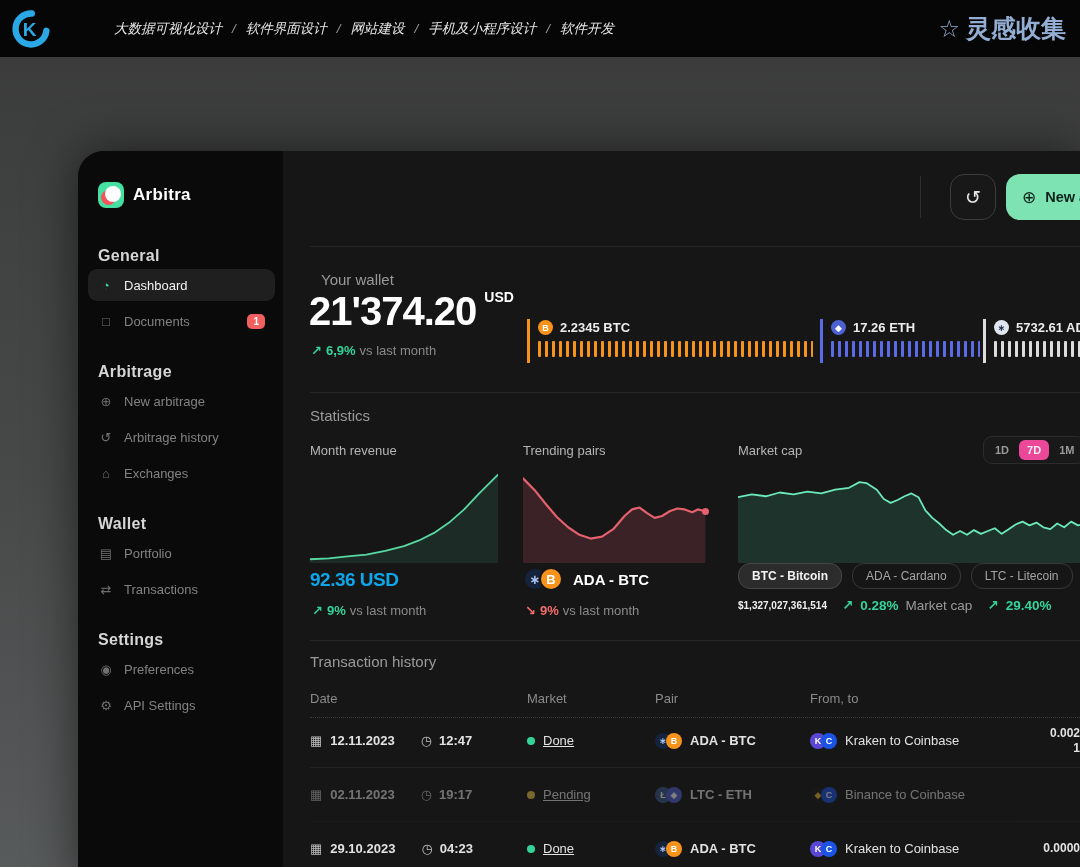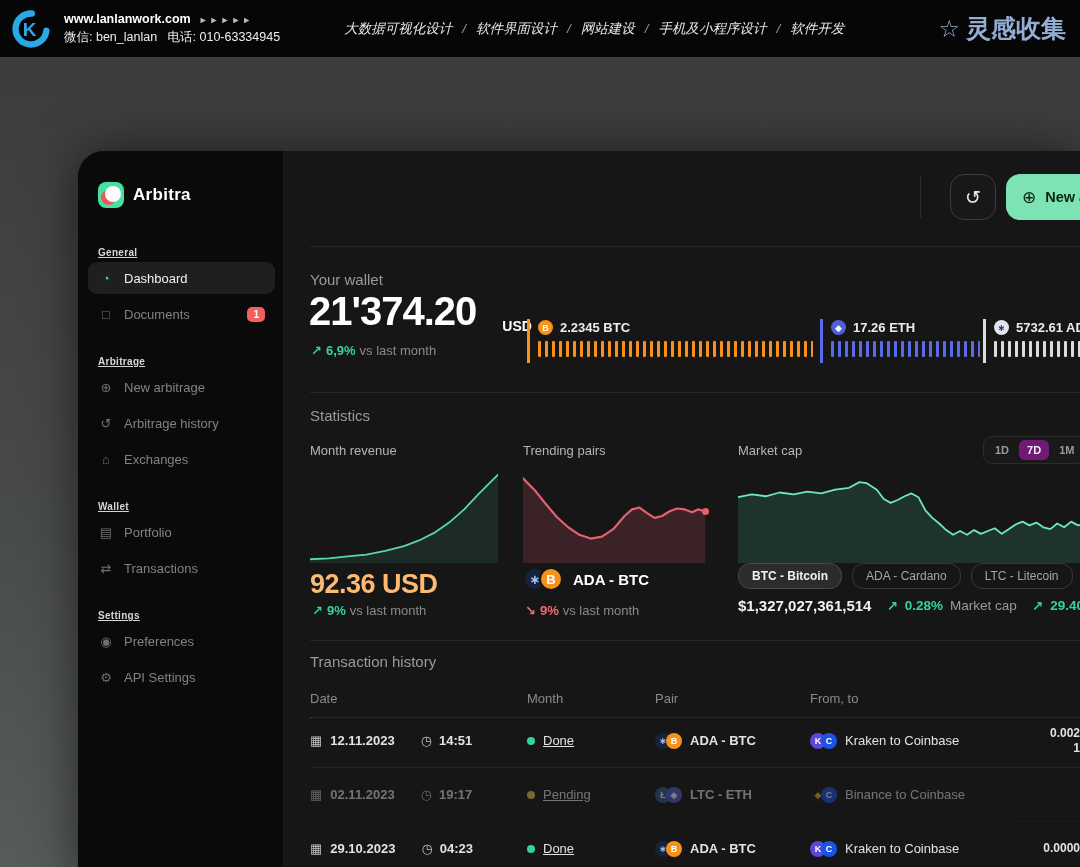--- a/index.html
+++ b/index.html
@@ -17,21 +17,21 @@
   .b-collect{margin-left:auto;padding-right:14px;display:flex;align-items:center;gap:6px;color:#93aed2;font-family:"Liberation Serif","DejaVu Serif",serif;font-weight:bold;font-size:25px;white-space:nowrap;}
   .b-collect .star{font-size:24px;line-height:24px;}
   
   .card{position:absolute;left:78px;top:133px;width:1002px;height:734px;background:#151515;border-radius:26px 0 0 0;overflow:hidden;box-shadow:0 0 50px rgba(0,0,0,.55);margin-top:18px;}
   .sidebar{position:absolute;left:0;top:0;width:205px;height:100%;background:#0a0a0a;padding:30px 14px 0 20px;}
   .brand{display:flex;align-items:center;gap:9px;height:28px;}
   .brand-mark{position:relative;width:26px;height:26px;border-radius:8px;background:#45e0a2;overflow:hidden;flex:none;}
   .brand-mark::before{content:"";position:absolute;width:15px;height:15px;border-radius:50%;background:#f2545c;left:3px;top:8px;}
   .brand-mark::after{content:"";position:absolute;width:16px;height:16px;border-radius:50%;background:#fdfdfd;left:7px;top:4px;}
   .brand-name{color:#fff;font-size:17px;font-weight:bold;letter-spacing:.3px;}
-  .sec-label{margin-top:26px;color:#d6d6d6;font-size:10px;font-weight:bold;letter-spacing:.3px;text-decoration:underline;}
+  .sec-label{margin-top:26px;color:#d6d6d6;font-size:16px;font-weight:bold;letter-spacing:.3px;}
   .sec-label.first{margin-top:38px;}
   .item{display:flex;align-items:center;height:32px;margin:4px -6px 0 -10px;padding:0 10px;border-radius:9px;color:#828282;font-size:13px;cursor:pointer;}
   .item .ic{width:16px;margin-right:10px;font-size:13px;color:#6f6f6f;text-align:center;flex:none;}
   .item.active{background:#1f1f1f;color:#f0f0f0;}
   .item.active .ic{color:#3ddc97;}
   .badge{margin-left:auto;background:#f25f5f;color:#fff;font-size:10px;font-weight:bold;border-radius:5px;padding:2px 6px;line-height:11px;}
   
   .main{position:absolute;left:205px;top:0;right:0;bottom:0;background:#161616;}
   .abs{position:absolute;}
   .hdiv{position:absolute;height:1px;background:#272727;}
@@ -39,21 +39,21 @@
   .mag{position:relative;width:11px;height:11px;border:1.6px solid #9a9a9a;border-radius:50%;flex:none;}
   .mag::after{content:"";position:absolute;width:5px;height:1.6px;background:#9a9a9a;transform:rotate(45deg);right:-4px;bottom:-2px;}
   .searchbar input{flex:1;background:transparent;border:none;outline:none;color:#ddd;font-size:13px;}
   .searchbar input::placeholder{color:#8b8b8b;}
   .vdiv{left:637px;top:25px;width:1px;height:42px;background:#2e2e2e;}
   .histbtn{left:667px;top:23px;width:46px;height:46px;border:1px solid #3d3d3d;border-radius:14px;background:#181818;color:#e8e8e8;font-size:19px;display:flex;align-items:center;justify-content:center;cursor:pointer;}
   .newbtn{left:723px;top:23px;width:170px;height:46px;background:#7ee3b3;border-radius:14px;display:flex;align-items:center;padding:0 16px;gap:9px;color:#0d231a;font-size:14.5px;font-weight:bold;cursor:pointer;white-space:nowrap;}
   .newbtn .plus{font-size:17px;font-weight:normal;}
   .w-title{color:#9a9a9a;font-size:15px;}
   .toggle{display:flex;align-items:center;background:#1c1c1c;border-radius:9px;padding:3px;font-size:11px;white-space:nowrap;}
-  .balance{display:flex;align-items:flex-end;gap:26px;color:#fff;}
+  .balance{display:flex;align-items:flex-start;gap:8px;color:#fff;}
   .balance .num{font-size:40px;font-weight:bold;letter-spacing:-1px;}
   .balance .cur{font-size:14px;font-weight:bold;}
   .chg{display:flex;align-items:center;gap:4px;font-size:13px;white-space:nowrap;}
   .chg .arr{font-weight:bold;}
   .chg .pct{font-weight:bold;}
   .chg.up .arr,.chg.up .pct{color:#34d399;}
   .chg.down .arr,.chg.down .pct{color:#f26d6d;}
   .chg .sfx{color:#8a8a8a;}
   .holding{position:absolute;top:168px;height:44px;overflow:hidden;}
   .holding .accent{position:absolute;left:0;top:0;bottom:0;width:3px;background:var(--c);}
@@ -69,34 +69,34 @@
   .coin-ltc{background:#38598c;color:#fff;}
   .coin-kraken{background:#5848d5;color:#fff;}
   .coin-coinbase{background:#1b53e4;color:#fff;}
   .coin-binance{background:#1b1b1b;color:#f3ba2f;}
   .bars{display:flex;gap:4px;margin-left:11px;height:16px;overflow:hidden;}
   .bars i{width:3px;height:16px;background:var(--c);flex:none;border-radius:1px;}
   .s-title{color:#9a9a9a;font-size:15px;}
   .col-label{color:#b5b5b5;font-size:13px;}
   .rangebox{display:flex;align-items:center;gap:2px;background:#191919;border:1px solid #2c2c2c;border-radius:9px;padding:3px;font-size:11px;font-weight:bold;}
   .rangebox span{padding:4px 8px;color:#9a9a9a;cursor:pointer;border-radius:6px;}
-  .rangebox span.on{background:#701a75;color:#f0f0f0;}
+  .rangebox span.on{background:#ec4899;color:#f0f0f0;}
   .chart-box{position:absolute;top:318px;height:94px;}
   .chart-box svg{width:100%;height:100%;display:block;}
   .chart-box .enddot{position:absolute;width:7px;height:7px;border-radius:50%;}
-  .m-value{color:#fdba74;font-size:27px;font-weight:bold;letter-spacing:-.5px;}
+  .m-value{color:#0ea5e9;font-size:19px;font-weight:bold;letter-spacing:-.5px;}
   .pairrow{display:flex;align-items:center;gap:10px;}
   .pairrow .lbl{color:#fff;font-size:15px;font-weight:bold;}
   .pair-ic{display:flex;}
   .pair-ic .coin + .coin{margin-left:-8px;}
   .tabs{display:flex;gap:10px;white-space:nowrap;overflow:hidden;}
   .tab{border:1px solid #383838;border-radius:12px;padding:5px 13px;font-size:12px;color:#a5a5a5;cursor:pointer;white-space:nowrap;}
   .tab.on{background:#2c2c2c;border-color:#474747;color:#f2f2f2;font-weight:bold;}
   .mstats{display:flex;align-items:center;gap:7px;font-size:13.5px;white-space:nowrap;overflow:hidden;}
-  .mstats .val{color:#f0f0f0;font-weight:bold;font-size:15px;margin-right:8px;}
+  .mstats .val{color:#f0f0f0;font-weight:bold;font-size:10px;margin-right:8px;}
   .mstats .up{color:#34d399;font-weight:bold;}
   .mstats .gl{color:#9a9a9a;margin-right:8px;}
   .t-title{color:#9a9a9a;font-size:15px;}
   .thead{position:absolute;left:27px;right:0;top:540px;color:#8a8a8a;font-size:13px;}
   .thead span{position:absolute;top:0;}
   .dotline{position:absolute;left:27px;right:0;top:566px;border-top:1px dotted #3a3a3a;}
   .trows{position:absolute;left:27px;right:0;top:563px;}
   .trow{position:relative;height:54px;border-bottom:1px solid #232323;cursor:pointer;}
   .trow.dim{opacity:.45;}
   .cell{position:absolute;top:0;height:100%;display:flex;align-items:center;gap:8px;color:#e2e2e2;font-size:13px;white-space:nowrap;}
@@ -114,24 +114,20 @@
 
 <div class="stage">
 
   <header class="banner">
     <div class="b-logo">
       <svg viewBox="0 0 44 44" width="40" height="40">
         <path d="M24 5 A17 17 0 1 0 40 24" stroke="#2aa9e6" stroke-width="7" fill="none" stroke-linecap="round"></path>
         <text x="14" y="30" font-size="21" font-weight="bold" fill="#2aa9e6">K</text>
       </svg>
     </div>
-    <div class="b-contact">
-      <div><span class="site">www.lanlanwork.com</span><span class="arrows">►►►►►</span></div>
-      <div><span>微信: ben_lanlan</span>&nbsp;&nbsp;&nbsp;<span>电话: 010-63334945</span></div>
-    </div>
     <nav class="b-nav">
       <span>大数据可视化设计</span>
         <span class="sep">/</span>
       <span>软件界面设计</span>
         <span class="sep">/</span>
       <span>网站建设</span>
         <span class="sep">/</span>
       <span>手机及小程序设计</span>
         <span class="sep">/</span>
       <span>软件开发</span>
@@ -202,21 +198,21 @@
       <div class="abs histbtn">
         <span>↺</span>
       </div>
       <div class="abs newbtn">
         <span class="plus">⊕</span>
         <span>New a</span>
       </div>
 
       <div class="hdiv" style="left:27px;right:0;top:95px;"></div>
 
-      <div class="abs w-title" style="left:27px;top:120px;">Your wallet</div>
+      <div class="abs w-title" style="left:38px;top:120px;">Your wallet</div>
       <div class="abs toggle" style="left:700px;top:124px;width:302px;justify-content:flex-end;background:transparent;">
         
       </div>
       <div class="abs balance" style="left:26px;top:138px;">
         <span class="num">21'374.20</span>
         <span class="cur">USD</span>
       </div>
       <div class="abs chg up" style="left:28px;top:192px;">
         <span class="arr">↗</span>
         <span class="pct">6,9%</span>
@@ -392,35 +388,35 @@
         <span class="up">↗</span>
         <span class="up">29.40%</span>
 
       </div>
 
       <div class="hdiv" style="left:27px;right:0;top:489px;"></div>
 
       <div class="abs t-title" style="left:27px;top:502px;">Transaction history</div>
       <div class="thead">
         <span style="left:0;">Date</span>
-        <span style="left:217px;">Month</span>
+        <span style="left:217px;">Market</span>
         <span style="left:345px;">Pair</span>
         <span style="left:500px;">From, to</span>
       </div>
       <div class="dotline"></div>
 
       <div class="trows">
 
         <div class="trow">
           <div class="cell c-date">
             <span class="mini">▦</span>
             <span>12.11.2023</span>
             <span class="time">
                 <span class="mini">◷</span>
-                <span>14:51</span>
+                <span>12:47</span>
               </span>
           </div>
           <div class="cell c-status">
             <span class="sdot" style="background: rgb(52, 211, 153);"></span>
             <span>Done</span>
           </div>
           <div class="cell c-pair">
             <span class="pair-ic">
                 <span class="coin c16 coin-ada">∗</span>
                 <span class="coin c16 coin-btc" style="margin-left:-5px;">B</span>

